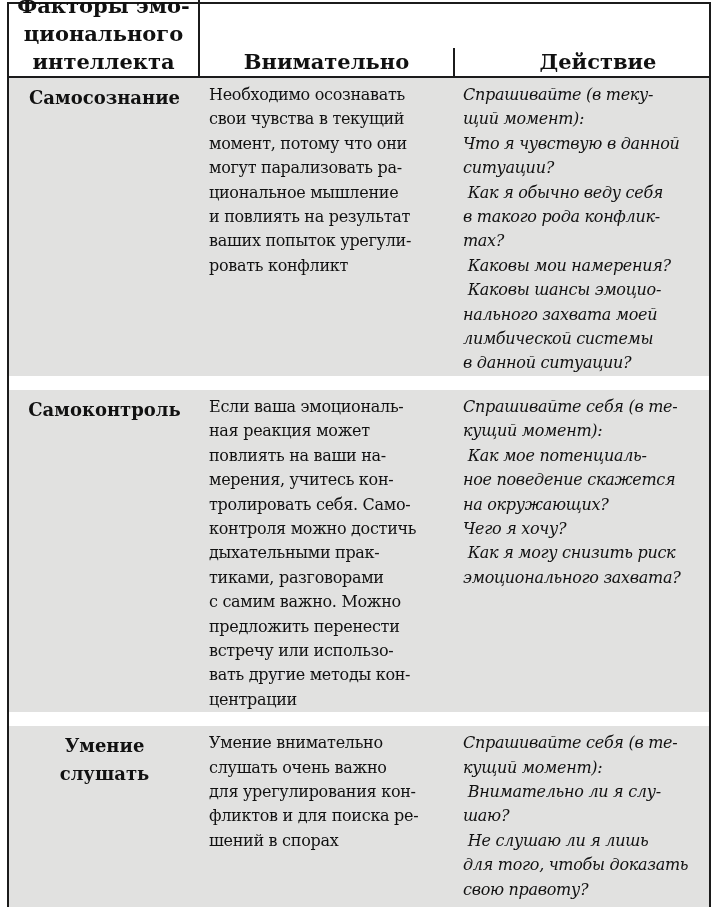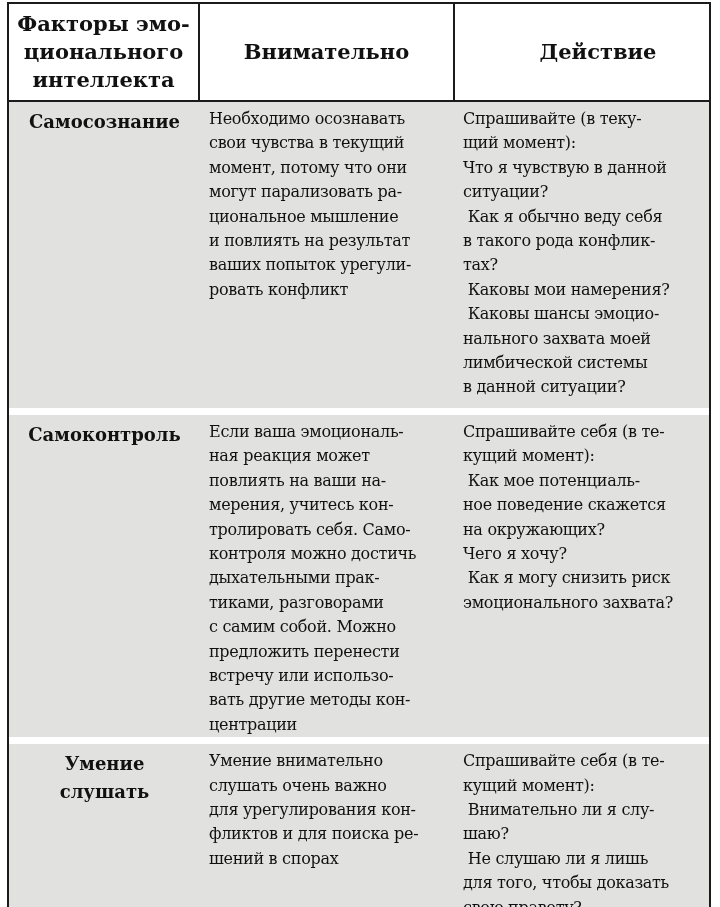--- a/index.html
+++ b/index.html
@@ -8,42 +8,43 @@
     width:720px; height:907px; overflow:hidden;
     font-family:"DejaVu Serif","Liberation Serif",serif;
     color:#111111;
   }
   .tbl {
     width:704px; margin:2px 0 0 7px;
     border:2px solid #1b1b1b; border-bottom-width:3px;
     background:#ffffff;
   }
   .thead {
-    display:flex; background:#ffffff; height:98px;
+    display:flex; background:#ffffff; height:74px;
     border-bottom:2px solid #1b1b1b;
+    align-items:flex-end;
   }
   .hcell {
     display:flex; align-items:center; justify-content:center;
     text-align:center; font-weight:bold; font-size:21px; line-height:28px;
     white-space:pre;
   }
   .hc1 { width:191px; border-right:2px solid #1b1b1b; }
   .hc2 { width:255px; border-right:2px solid #1b1b1b; }
   .hc3 { flex:1;margin-left:32px; }
   .row { display:flex; background:#e1e1e0; }
-  .row + .row { margin-top:7px; }
+  .row + .row { margin-top:14px; }
   .r1 { min-height:293px; }
   .r2 { min-height:310px; }
   .r3 { min-height:186px; }
   .c1 {
     width:191px; padding-top:6px; text-align:center;
     font-weight:bold; font-size:18px; line-height:28px; white-space:pre;
   }
   .c2 { width:255px; padding:5px 0 0 9px; }
-  .c3 { width:254px; padding:5px 0 8px 8px; }
+  .c3 { width:254px; padding:5px 0 0 8px;font-style:italic; }
   .body-text {
     font-size:16px; line-height:24.4px; white-space:pre;
     letter-spacing:-0.3px;
   }
 </style>
 </head>
 <body>
 
 <div class="tbl">
 
@@ -82,21 +83,21 @@
   <div class="row r2">
     <div class="c1">Самоконтроль</div>
     <div class="c2 body-text">Если ваша эмоциональ-
 ная реакция может
 повлиять на ваши на-
 мерения, учитесь кон-
 тролировать себя. Само-
 контроля можно достичь
 дыхательными прак-
 тиками, разговорами
-с самим собой. Можно
+с самим важно. Можно
 предложить перенести
 встречу или использо-
 вать другие методы кон-
 центрации</div>
     <div class="c3 body-text">Спрашивайте себя (в те-
 кущий момент):
  Как мое потенциаль-
 ное поведение скажется
 на окружающих?
 Чего я хочу?

